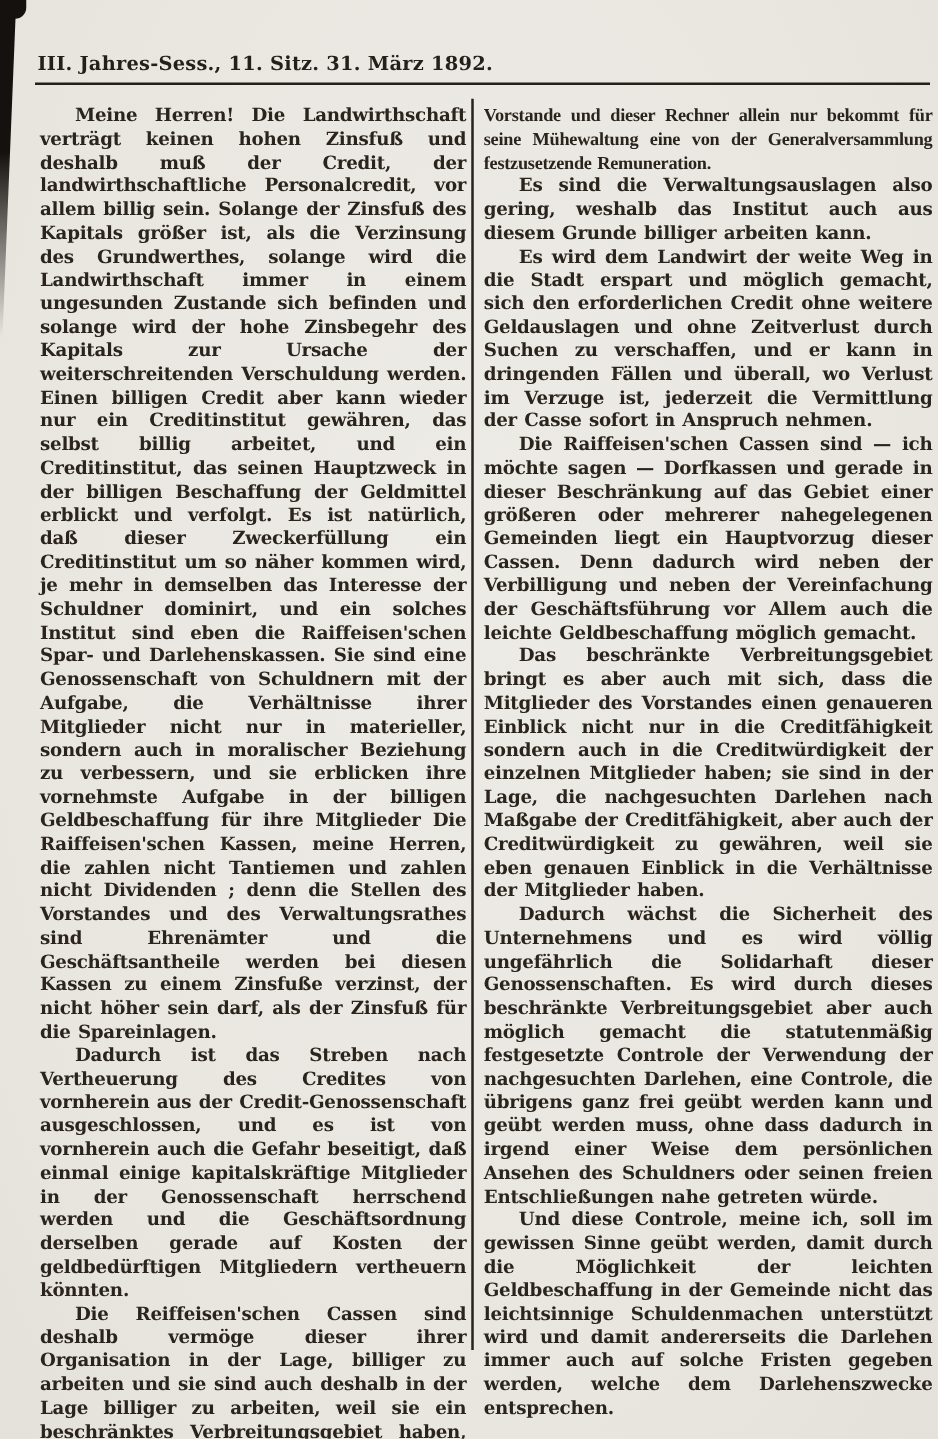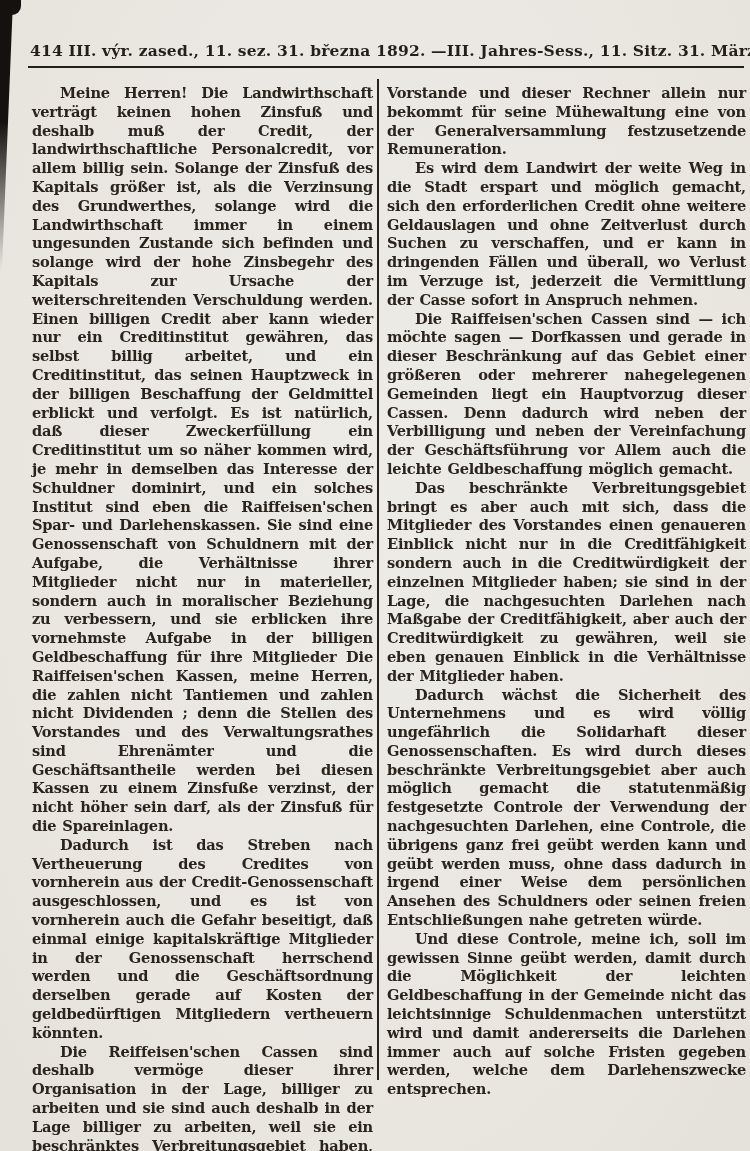--- a/index.html
+++ b/index.html
@@ -40,47 +40,47 @@
   .col{
     position:absolute;top:84px;
     font-weight:700;font-size:14.6px;line-height:18.8px;
     color:#2a241d;text-align:justify;
     letter-spacing:-0.2px;word-spacing:1px;
     hyphens:auto;-webkit-hyphens:auto;
   }
   .col-left{left:32px;width:341px;}
   .col-right{left:387px;width:359px;}
   .para{margin:0;text-indent:28px;}
-  .col-right .para:first-child{text-indent:0;}
+  .col-right .para:first-child{text-indent:0;font-family:Liberation Serif, serif;}
 </style>
 </head>
 <body>
 
 <div class="page">
 
   <div class="edge-artifact"></div>
   <div class="corner-blot"></div>
 
   <div class="running-header">
-    <span>414 III. výr. zased., 11. sez. 31. března 1892. —</span>
     <span>III. Jahres-Sess., 11. Sitz. 31. März 1892.</span>
   </div>
 
   <div class="header-rule"></div>
 
   <div class="column-divider"></div>
 
   <div class="col col-left">
       <p class="para">Meine Herren! Die Landwirthschaft verträgt keinen hohen Zinsfuß und deshalb muß der Credit, der landwirthschaftliche Personalcredit, vor allem billig sein. Solange der Zinsfuß des Kapitals größer ist, als die Verzinsung des Grundwerthes, solange wird die Landwirthschaft immer in einem ungesunden Zustande sich befinden und solange wird der hohe Zinsbegehr des Kapitals zur Ursache der weiterschreitenden Verschuldung werden. Einen billigen Credit aber kann wieder nur ein Creditinstitut gewähren, das selbst billig arbeitet, und ein Creditinstitut, das seinen Hauptzweck in der billigen Beschaffung der Geldmittel erblickt und verfolgt. Es ist natürlich, daß dieser Zweckerfüllung ein Creditinstitut um so näher kommen wird, je mehr in demselben das Interesse der Schuldner dominirt, und ein solches Institut sind eben die Raiffeisen'schen Spar- und Darlehenskassen. Sie sind eine Genossenschaft von Schuldnern mit der Aufgabe, die Verhältnisse ihrer Mitglieder nicht nur in materieller, sondern auch in moralischer Beziehung zu verbessern, und sie erblicken ihre vornehmste Aufgabe in der billigen Geldbeschaffung für ihre Mitglieder Die Raiffeisen'schen Kassen, meine Herren, die zahlen nicht Tantiemen und zahlen nicht Dividenden ; denn die Stellen des Vorstandes und des Verwaltungsrathes sind Ehrenämter und die Geschäftsantheile werden bei diesen Kassen zu einem Zinsfuße verzinst, der nicht höher sein darf, als der Zinsfuß für die Spareinlagen.</p>
       <p class="para">Dadurch ist das Streben nach Vertheuerung des Credites von vornherein aus der Credit-Genossenschaft ausgeschlossen, und es ist von vornherein auch die Gefahr beseitigt, daß einmal einige kapitalskräftige Mitglieder in der Genossenschaft herrschend werden und die Geschäftsordnung derselben gerade auf Kosten der geldbedürftigen Mitgliedern vertheuern könnten.</p>
       <p class="para">Die Reiffeisen'schen Cassen sind deshalb vermöge dieser ihrer Organisation in der Lage, billiger zu arbeiten und sie sind auch deshalb in der Lage billiger zu arbeiten, weil sie ein beschränktes Verbreitungsgebiet haben, ein beschränktes Verwaltungsgebiet, das sich in der Regel nur auf eine größere oder mehrere nahegelegenen Gemeinden erstreckt.</p>
     </div>
 
   <div class="col col-right">
       <p class="para">Vorstande und dieser Rechner allein nur bekommt für seine Mühewaltung eine von der Generalversammlung festzusetzende Remuneration.</p>
+      <p class="para">Es sind die Verwaltungsauslagen also gering, weshalb das Institut auch aus diesem Grunde billiger arbeiten kann.</p>
       <p class="para">Es wird dem Landwirt der weite Weg in die Stadt erspart und möglich gemacht, sich den erforderlichen Credit ohne weitere Geldauslagen und ohne Zeitverlust durch Suchen zu verschaffen, und er kann in dringenden Fällen und überall, wo Verlust im Verzuge ist, jederzeit die Vermittlung der Casse sofort in Anspruch nehmen.</p>
       <p class="para">Die Raiffeisen'schen Cassen sind — ich möchte sagen — Dorfkassen und gerade in dieser Beschränkung auf das Gebiet einer größeren oder mehrerer nahegelegenen Gemeinden liegt ein Hauptvorzug dieser Cassen. Denn dadurch wird neben der Verbilligung und neben der Vereinfachung der Geschäftsführung vor Allem auch die leichte Geldbeschaffung möglich gemacht.</p>
       <p class="para">Das beschränkte Verbreitungsgebiet bringt es aber auch mit sich, dass die Mitglieder des Vorstandes einen genaueren Einblick nicht nur in die Creditfähigkeit sondern auch in die Creditwürdigkeit der einzelnen Mitglieder haben; sie sind in der Lage, die nachgesuchten Darlehen nach Maßgabe der Creditfähigkeit, aber auch der Creditwürdigkeit zu gewähren, weil sie eben genauen Einblick in die Verhältnisse der Mitglieder haben.</p>
       <p class="para">Dadurch wächst die Sicherheit des Unternehmens und es wird völlig ungefährlich die Solidarhaft dieser Genossenschaften. Es wird durch dieses beschränkte Verbreitungsgebiet aber auch möglich gemacht die statutenmäßig festgesetzte Controle der Verwendung der nachgesuchten Darlehen, eine Controle, die übrigens ganz frei geübt werden kann und geübt werden muss, ohne dass dadurch in irgend einer Weise dem persönlichen Ansehen des Schuldners oder seinen freien Entschließungen nahe getreten würde.</p>
       <p class="para">Und diese Controle, meine ich, soll im gewissen Sinne geübt werden, damit durch die Möglichkeit der leichten Geldbeschaffung in der Gemeinde nicht das leichtsinnige Schuldenmachen unterstützt wird und damit andererseits die Darlehen immer auch auf solche Fristen gegeben werden, welche dem Darlehenszwecke entsprechen.</p>
     </div>
 
 </div>
 
 </body></html>

